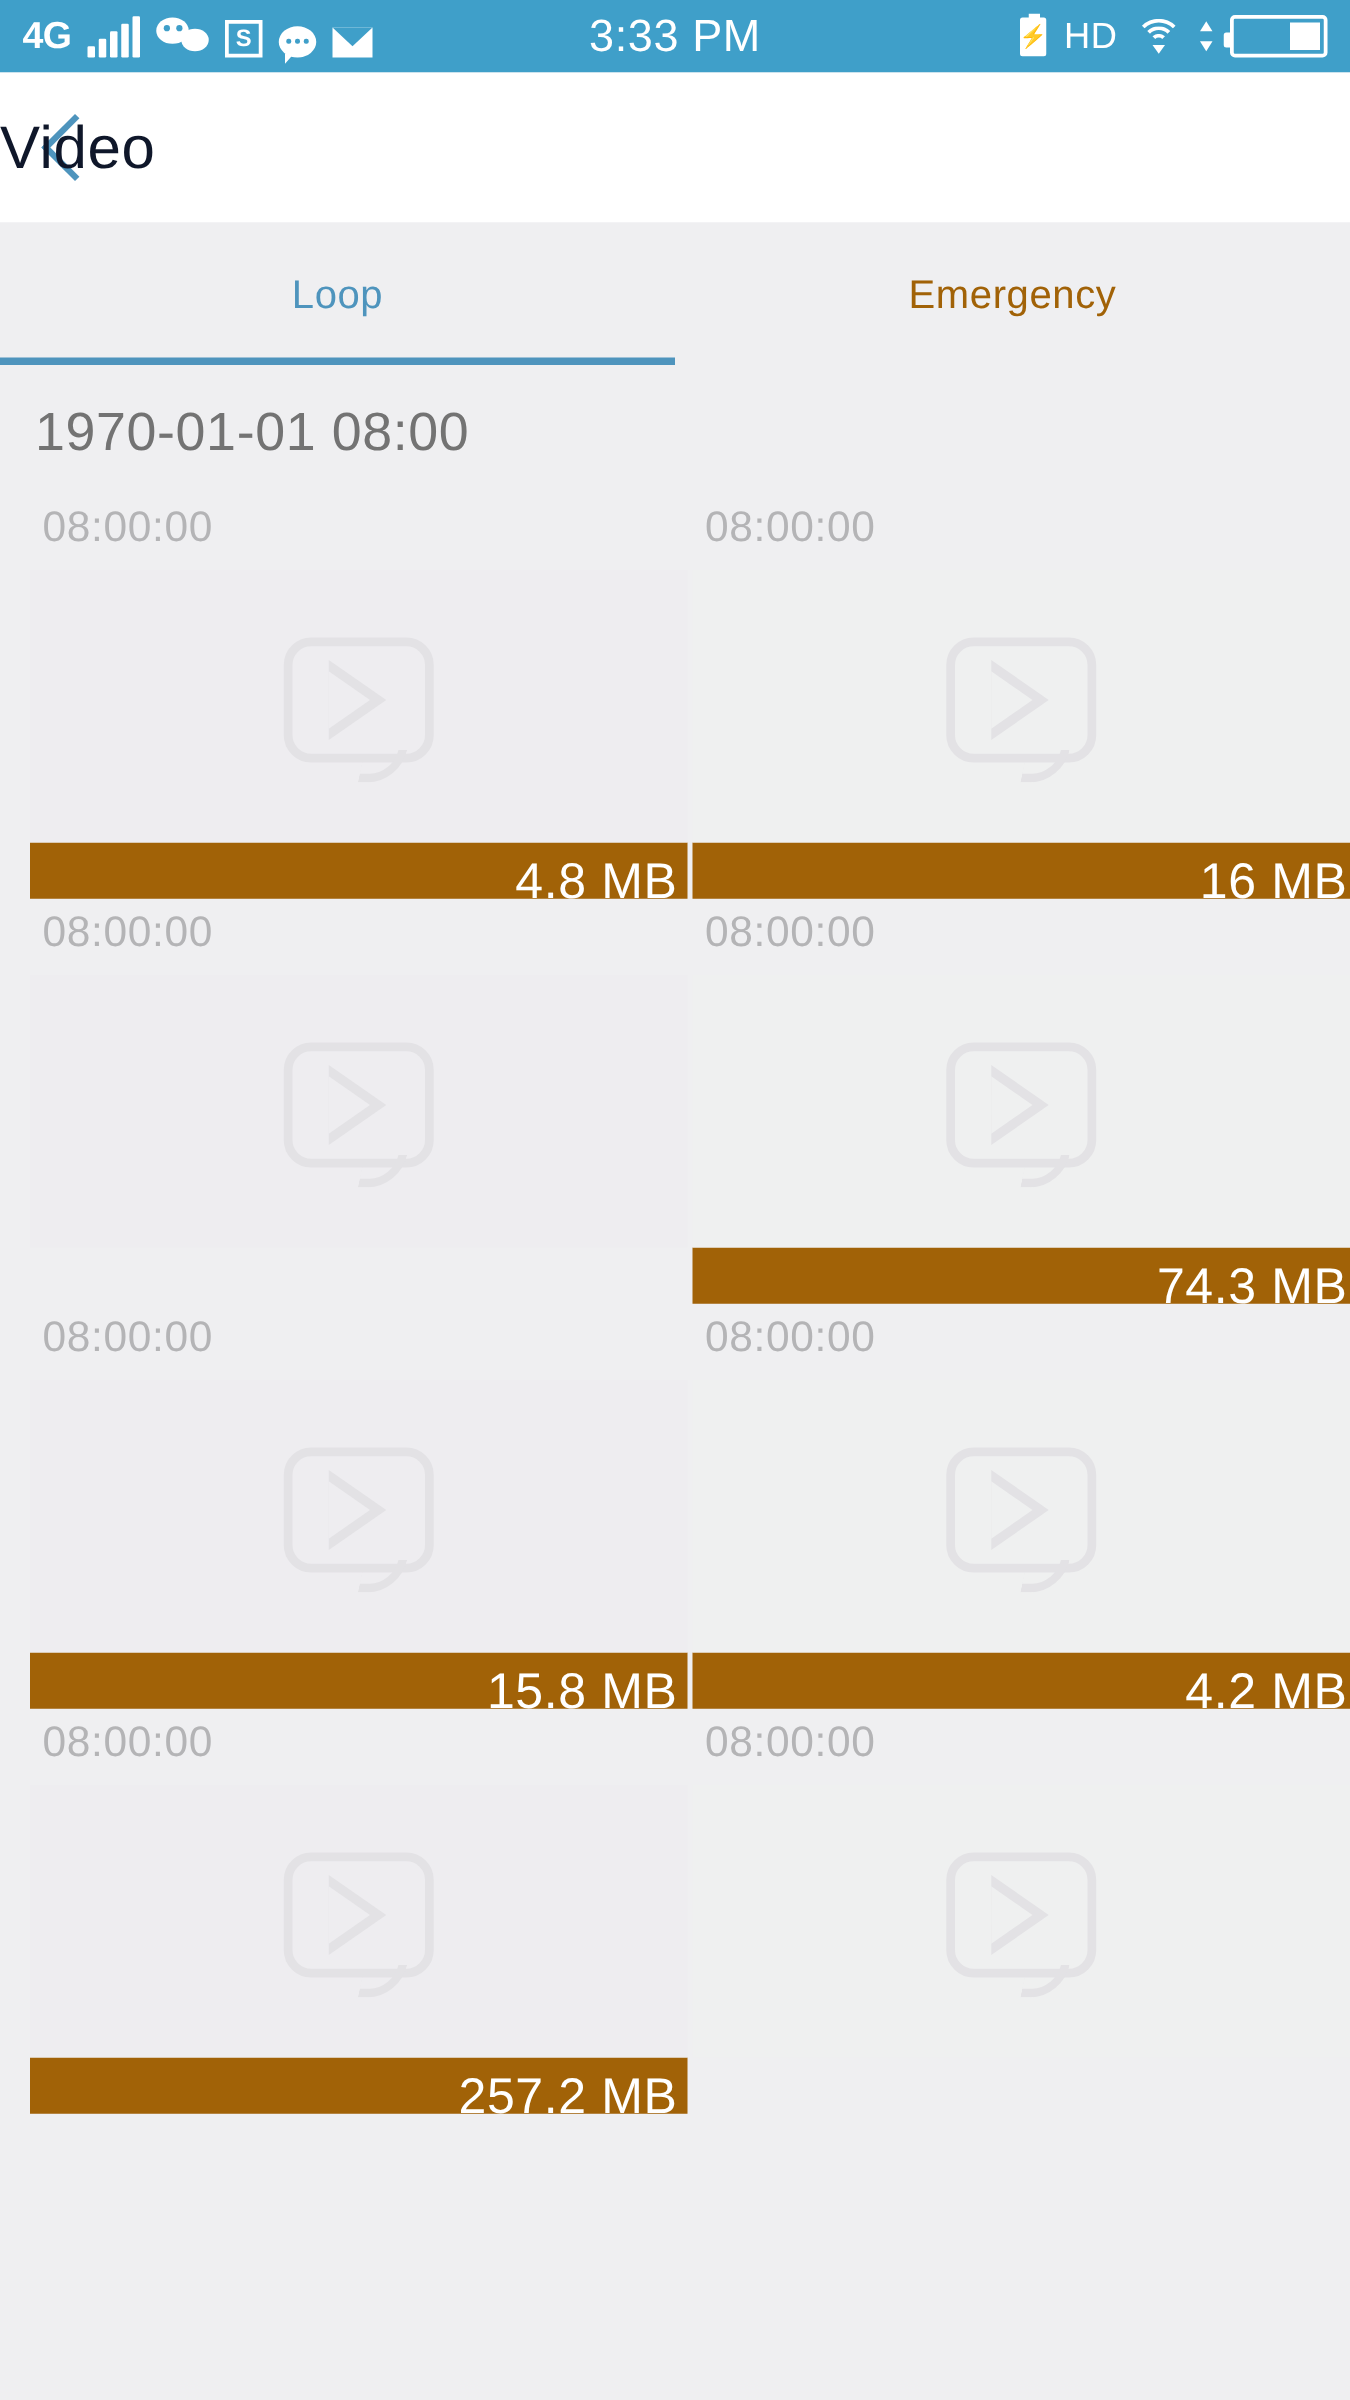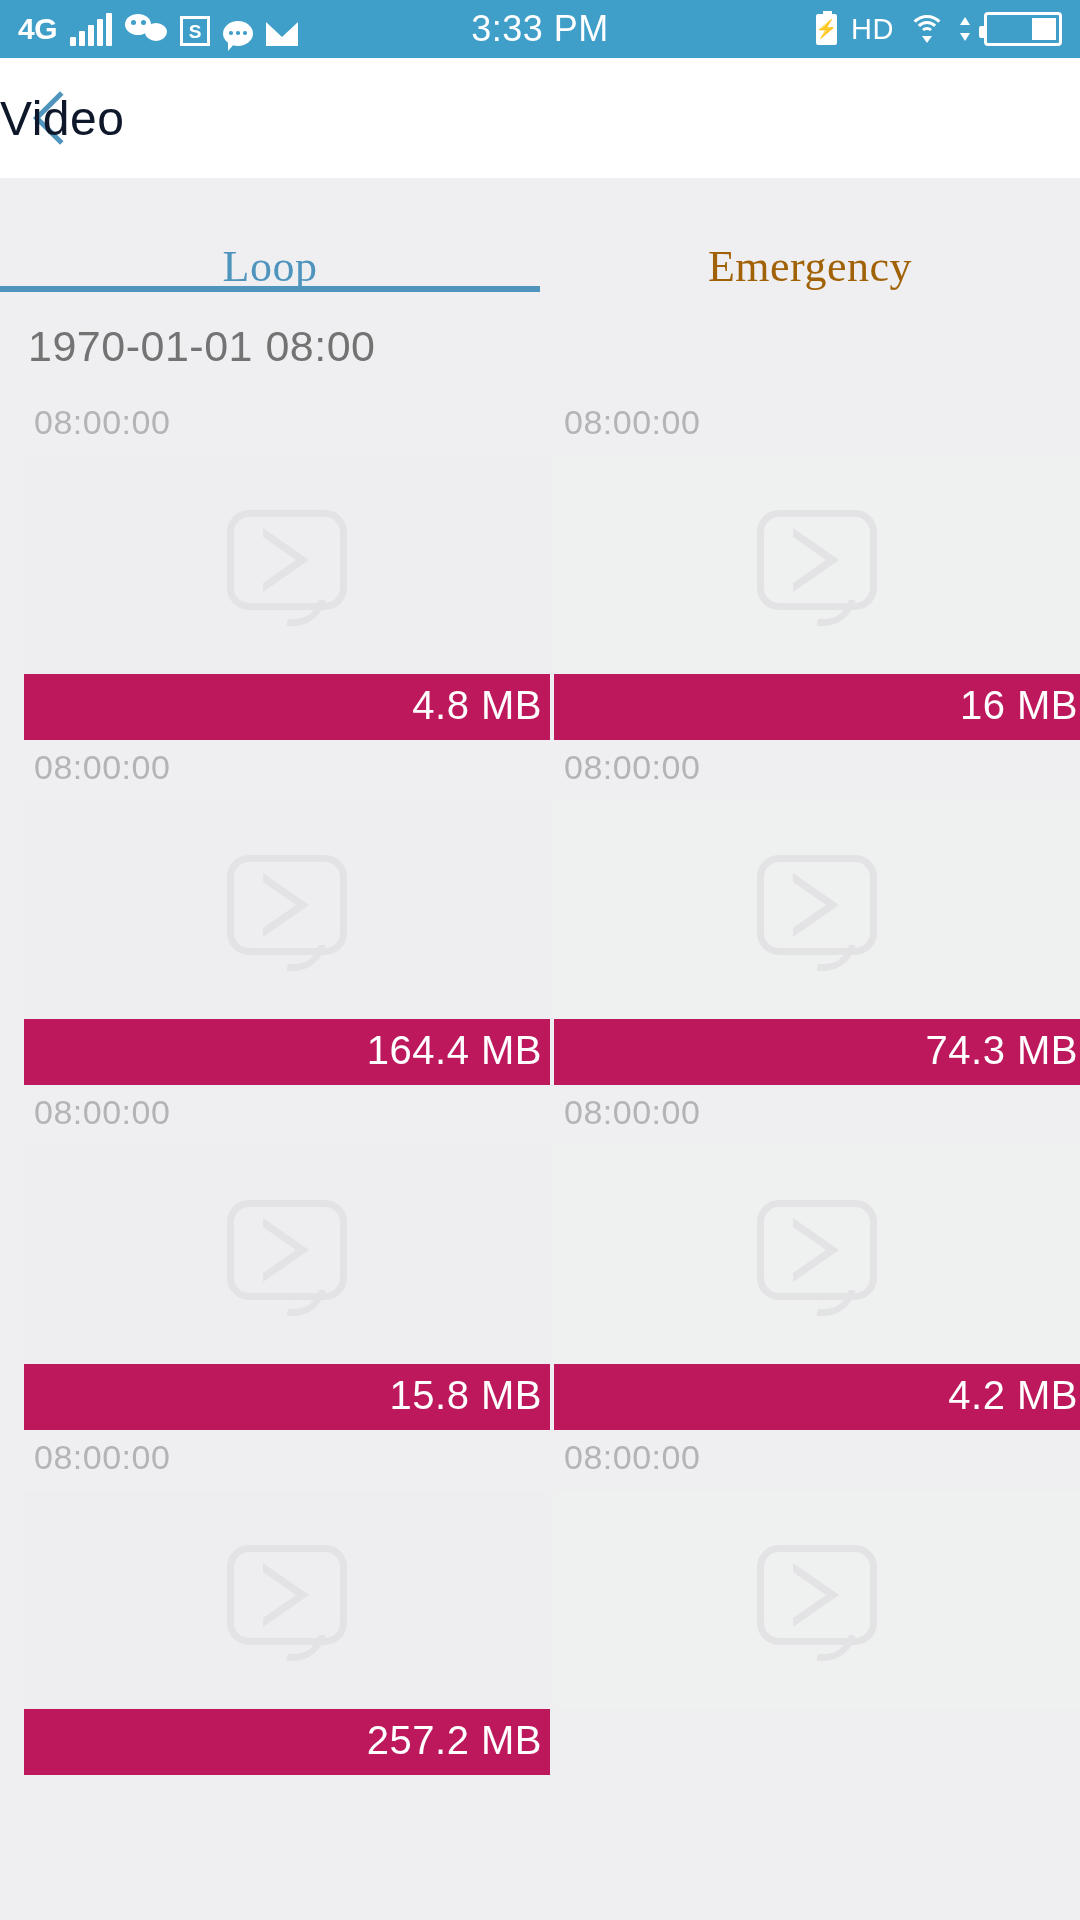--- a/index.html
+++ b/index.html
@@ -74,21 +74,21 @@
   }
   .back{ width:120px; height:120px; display:flex; align-items:center; justify-content:center; }
   .chev{ width:38px; height:38px; border-left:5px solid #4e94bd; border-bottom:5px solid #4e94bd; transform:rotate(45deg); }
   .h-title{
     position:absolute; left:0; right:0; text-align:left;
     font-size:48px; color:#0f172a; font-weight:400; letter-spacing:0.5px;
   }
 
   
   .tabs{ display:flex; height:114px; background:#efeff1; position:relative; }
-  .tab{ flex:1; display:flex; align-items:flex-end; justify-content:center; font-size:44px; letter-spacing:0.5px;font-family:Liberation Serif, serif; }
+  .tab{ flex:1; display:flex; align-items:center; justify-content:center; font-size:32px; letter-spacing:0.5px; }
   .tab.active{ color:#4e94bd; }
   .tab.inactive{ color:#a16207; }
   .tab-underline{ position:absolute; bottom:0; left:0; width:50%; height:6px; background:#4e94bd; }
 
   
   .content{ height:calc(1920px - 58px - 120px - 114px); overflow:hidden; background:#efeff1; }
   .group-date{
     font-size:43px; color:#737373; padding:30px 0 24px 28px; letter-spacing:0.5px;
   }
   .grid{ display:flex; flex-wrap:wrap;padding-left:24px; }
@@ -117,22 +117,22 @@
     border-top:32px solid transparent; border-bottom:32px solid transparent;
     border-left:46px solid #e3e2e5;
   }
   .ph-tri:after{
     content:""; position:absolute; left:-46px; top:-23px; width:0;height:0;
     border-top:23px solid transparent; border-bottom:23px solid transparent;
     border-left:33px solid #eeedf0;
   }
   .cell.col-b .ph-tri:after{ border-left-color:#eff0f0; }
   .sizebar{
-    background:#be185d; color:#ffffff; font-size:40px;
-    height:66px; line-height:62px; text-align:right; padding-right:8px;
+    background:#a16207; color:#ffffff; font-size:40px;
+    height:45px; line-height:62px; text-align:right; padding-right:8px;
     margin-right:2px; letter-spacing:0.5px;
   }
   .cell.col-b .sizebar{ margin:0 0 0 2px; padding-right:2px; }
 </style>
 </head>
 <body>
 
 <div id="screen">
 
   <div class="statusbar">
@@ -223,21 +223,20 @@
         </div>
         <div class="cell col-a">
           <div class="cell-time">08:00:00</div>
           <div class="thumb">
             <div class="ph-icon">
               <div class="ph-box"></div>
               <div class="ph-tail"></div>
               <div class="ph-tri"></div>
             </div>
           </div>
-          <div class="sizebar">164.4 MB</div>
         </div>
         <div class="cell col-b">
           <div class="cell-time">08:00:00</div>
           <div class="thumb">
             <div class="ph-icon">
               <div class="ph-box"></div>
               <div class="ph-tail"></div>
               <div class="ph-tri"></div>
             </div>
           </div>

